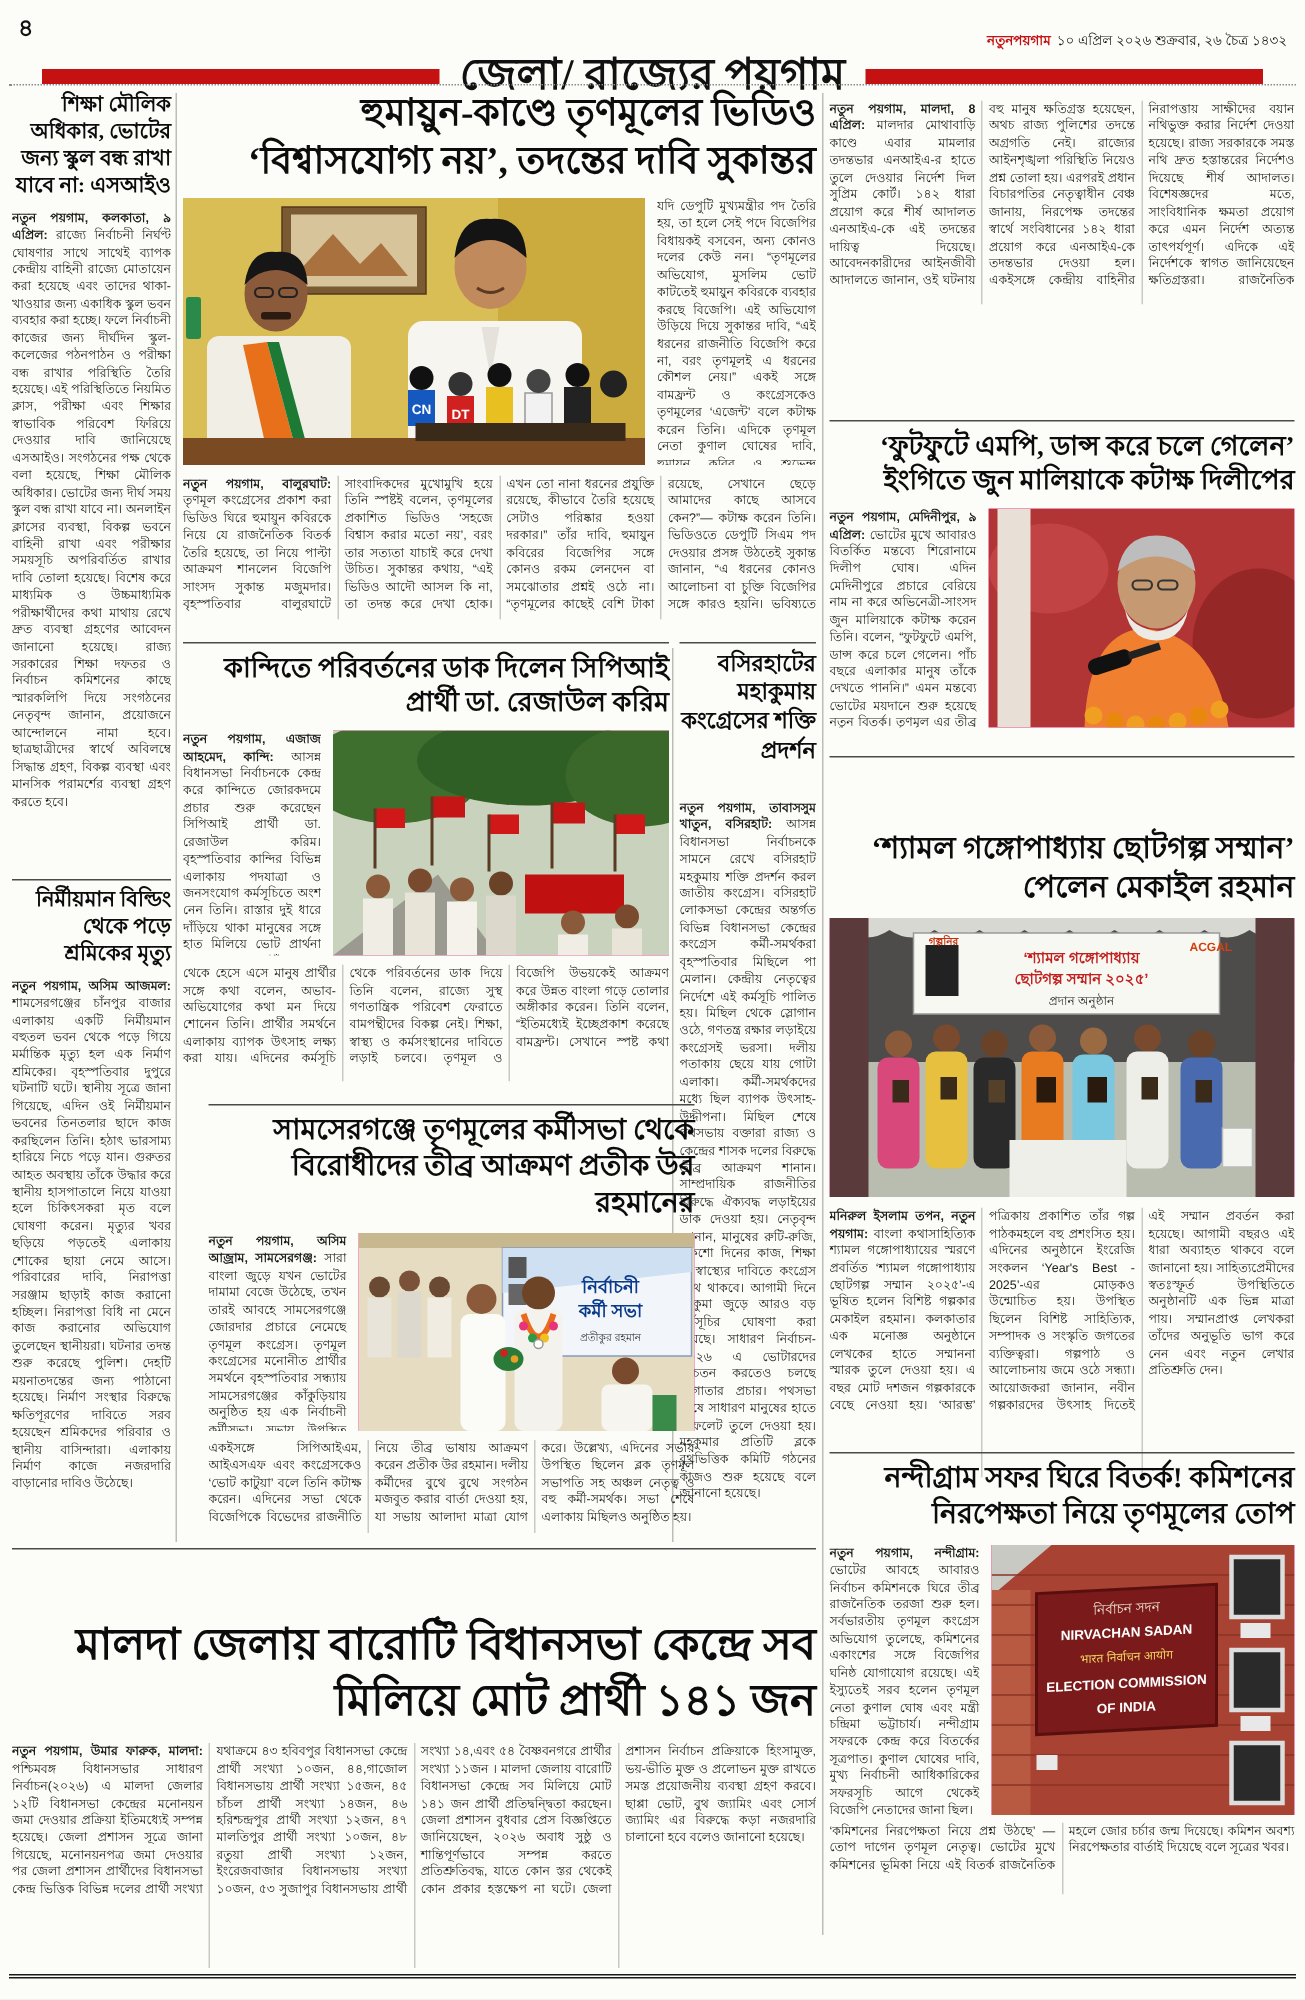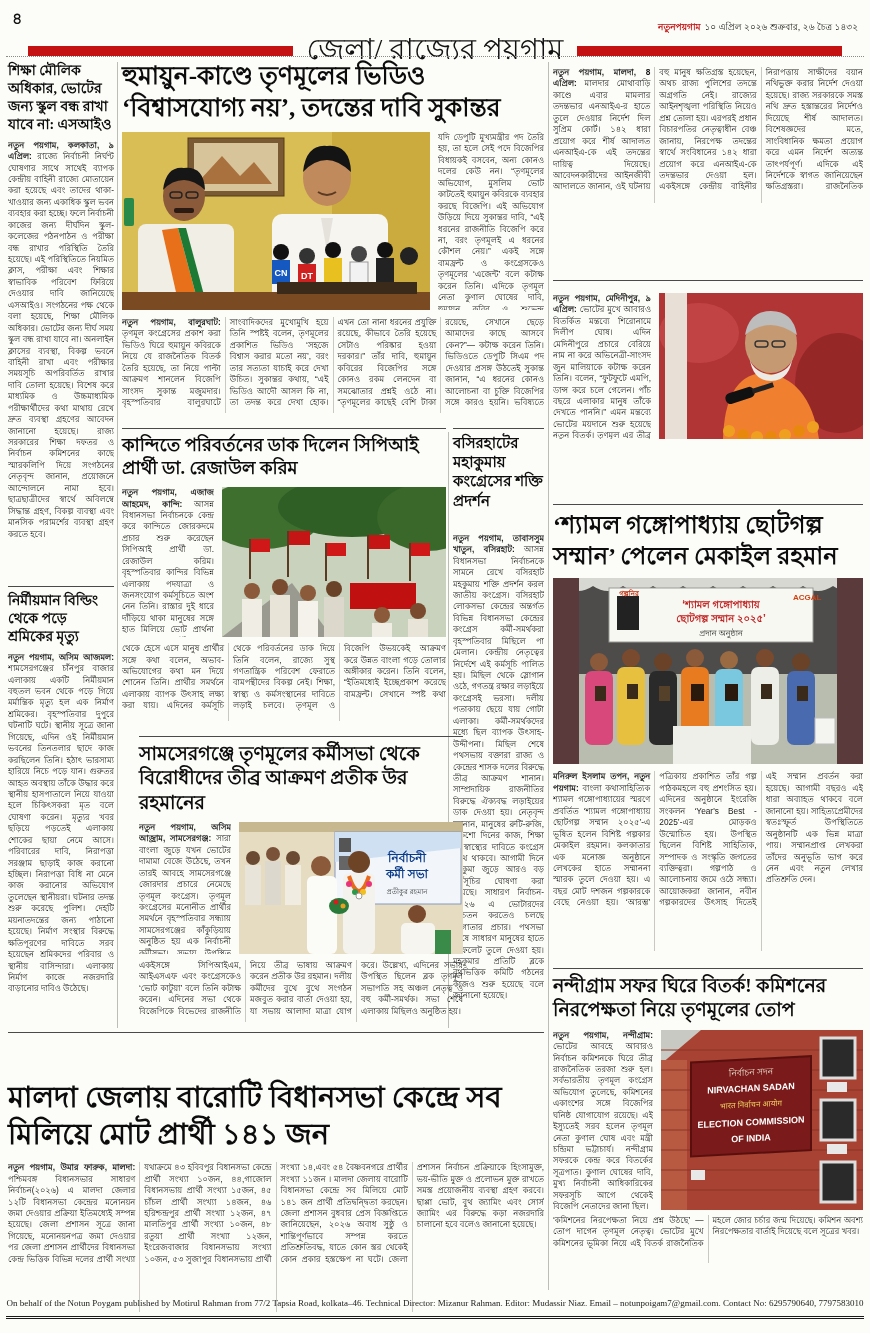--- a/index.html
+++ b/index.html
@@ -4,26 +4,26 @@
 <style>
   html,body{margin:0;padding:0;background:#e9e9e4;}
   .page{position:relative;width:870px;height:1333px;margin:0 auto;background:#fcfcf8;
         font-family:"Liberation Sans",sans-serif;color:#111;overflow:hidden;}
   
   .pagenum{position:absolute;left:12px;top:6px;font-size:16px;font-weight:700;}
   .dateline{position:absolute;right:12px;top:20px;font-size:9px;white-space:nowrap;}
   .dateline .brand{color:#c41212;font-weight:700;margin-right:4px;}
   .masthead{position:absolute;left:0;right:0;top:26px;display:flex;align-items:center;gap:14px;padding:0 28px;}
   .masthead .bar{flex:1;height:10px;background:#c41212;}
-  .masthead .title{font-size:29px;font-weight:400;font-family:"Liberation Serif",serif;white-space:nowrap;}
+  .masthead .title{font-size:29px;font-weight:700;font-family:"Liberation Serif",serif;white-space:nowrap;}
   .hdot{position:absolute;left:6px;right:6px;top:56px;border-top:1px dotted #8a8a8a;}
   
   .vr{position:absolute;width:0;border-left:1px solid #bdbdb5;}
   .art{position:absolute;}
-  .hl{font-family:"Liberation Serif",serif;font-weight:700;text-align:left;color:#0c0c0c;line-height:1.28;}
+  .hl{font-family:"Liberation Serif",serif;font-weight:700;text-align:right;color:#0c0c0c;line-height:1.28;}
   .body{font-size:8.3px;line-height:1.38;text-align:justify;color:#1b1b1b;overflow:hidden;}
   .dl{font-weight:700;}
   .cols4{column-count:4;column-gap:9px;column-rule:1px solid #c9c9c2;}
   .cols3{column-count:3;column-gap:9px;column-rule:1px solid #c9c9c2;}
   .cols2{column-count:2;column-gap:9px;column-rule:1px solid #c9c9c2;}
   .rt{border-top:1px solid #4a4a4a;padding-top:5px;}
   .row{display:flex;gap:8px;}
   .ph{background:#ec4899;overflow:hidden;flex:none;}
   .ph svg{display:block;width:100%;height:100%;}
   
@@ -241,20 +241,21 @@
   </div>
 
   <div class="art" style="left:553px;top:60px;width:310px;">
     <div class="body cols3" style="margin-top:7px;height:136px;">
       <b class="dl">নতুন পয়গাম, মালদা, 8 এপ্রিল:</b>
       <span>মালদার মোথাবাড়ি কাণ্ডে এবার মামলার তদন্তভার এনআইএ-র হাতে তুলে দেওয়ার নির্দেশ দিল সুপ্রিম কোর্ট। ১৪২ ধারা প্রয়োগ করে শীর্ষ আদালত এনআইএ-কে এই তদন্তের দায়িত্ব দিয়েছে। আবেদনকারীদের আইনজীবী আদালতে জানান, ওই ঘটনায় বহু মানুষ ক্ষতিগ্রস্ত হয়েছেন, অথচ রাজ্য পুলিশের তদন্তে অগ্রগতি নেই। রাজ্যের আইনশৃঙ্খলা পরিস্থিতি নিয়েও প্রশ্ন তোলা হয়। এরপরই প্রধান বিচারপতির নেতৃত্বাধীন বেঞ্চ জানায়, নিরপেক্ষ তদন্তের স্বার্থে সংবিধানের ১৪২ ধারা প্রয়োগ করে এনআইএ-কে তদন্তভার দেওয়া হল। একইসঙ্গে কেন্দ্রীয় বাহিনীর নিরাপত্তায় সাক্ষীদের বয়ান নথিভুক্ত করার নির্দেশ দেওয়া হয়েছে। রাজ্য সরকারকে সমস্ত নথি দ্রুত হস্তান্তরের নির্দেশও দিয়েছে শীর্ষ আদালত। বিশেষজ্ঞদের মতে, সাংবিধানিক ক্ষমতা প্রয়োগ করে এমন নির্দেশ অত্যন্ত তাৎপর্যপূর্ণ। এদিকে এই নির্দেশকে স্বাগত জানিয়েছেন ক্ষতিগ্রস্তরা। রাজনৈতিক মহলে শুরু হয়েছে জোর চর্চা। এই ঘটনায় নতুন মোড় নিল মামলাটি। এনআইএ-র তদন্ত শীঘ্রই শুরু হবে বলে আদালত সূত্রে খবর। এই নির্দেশের ফলে রাজ্য-কেন্দ্র সংঘাত আরও বাড়বে বলে মনে করছে বিভিন্ন মহল। মোথাবাড়ির বাসিন্দারা দ্রুত বিচার প্রক্রিয়া শুরুর দাবি জানিয়েছেন।</span>
     </div>
   </div>
 
   <div class="art rt" style="left:553px;top:280px;width:310px;">
+    <div class="hl" style="font-size:18px;">‘ফুটফুটে এমপি, ডান্স করে চলে গেলেন’ ইংগিতে জুন মালিয়াকে কটাক্ষ দিলীপের</div>
     <div class="row" style="margin-top:7px;">
       <div class="body" style="width:98px;height:146px;">
         <b class="dl">নতুন পয়গাম, মেদিনীপুর, ৯ এপ্রিল:</b>
         <span>ভোটের মুখে আবারও বিতর্কিত মন্তব্যে শিরোনামে দিলীপ ঘোষ। এদিন মেদিনীপুরে প্রচারে বেরিয়ে নাম না করে অভিনেত্রী-সাংসদ জুন মালিয়াকে কটাক্ষ করেন তিনি। বলেন, “ফুটফুটে এমপি, ডান্স করে চলে গেলেন। পাঁচ বছরে এলাকার মানুষ তাঁকে দেখতে পাননি।” এমন মন্তব্যে ভোটের ময়দানে শুরু হয়েছে নতুন বিতর্ক। তৃণমূল এর তীব্র প্রতিবাদ জানিয়েছে। পাল্টা জবাবে তৃণমূল নেতৃত্ব বলেন, মানুষ উন্নয়নের পক্ষেই রায় দেবেন। দিলীপ ঘোষ অবশ্য নিজের মন্তব্যে অনড় থেকে বলেন, এলাকার মানুষই এর জবাব দেবেন।</span>
       </div>
       <div class="ph" style="width:204px;height:146px;">
         <svg viewBox="0 0 204 146" xmlns="http://www.w3.org/2000/svg">
           <rect width="204" height="146" fill="#b23535"></rect>
           <ellipse cx="40" cy="40" rx="40" ry="30" fill="#c94a4a" opacity="0.7"></ellipse>
           <ellipse cx="180" cy="90" rx="44" ry="50" fill="#8e2424" opacity="0.8"></ellipse>
@@ -279,21 +280,21 @@
             <circle cx="126" cy="142" r="6" fill="#f0a020"></circle>
               <circle cx="140" cy="138" r="6" fill="#e8890e"></circle>
             <circle cx="154" cy="134" r="6" fill="#f0a020"></circle>
           </g>
         </svg>
       </div>
     </div>
   </div>
 
   <div class="art rt" style="left:553px;top:504px;width:310px;">
-    <div class="hl" style="font-size:24px;">‘শ্যামল গঙ্গোপাধ্যায় ছোটগল্প সম্মান’ পেলেন মেকাইল রহমান</div>
+    <div class="hl" style="font-size:20px;margin-top:44px;">‘শ্যামল গঙ্গোপাধ্যায় ছোটগল্প সম্মান’ পেলেন মেকাইল রহমান</div>
     <div class="ph" style="width:310px;height:186px;margin-top:7px;">
       <svg viewBox="0 0 310 186" xmlns="http://www.w3.org/2000/svg">
         <rect width="310" height="186" fill="#b8bdb0"></rect>
         <rect width="310" height="96" fill="#4e4c4a"></rect>
         <path d="M0 0 H310 V8 Q295 18 280 8 Q265 18 250 8 Q235 18 220 8 Q205 18 190 8 Q175 18 160 8 Q145 18 130 8 Q115 18 100 8 Q85 18 70 8 Q55 18 40 8 Q25 18 10 8 Q5 12 0 8 Z" fill="#d8d8d2"></path>
         <rect x="0" y="0" width="26" height="186" fill="#5a3a3a"></rect>
         <rect x="284" y="0" width="26" height="186" fill="#5a3a3a"></rect>
         <g>
           <rect x="56" y="10" width="204" height="54" fill="#f8f8f2" stroke="#999"></rect>
           <rect x="64" y="18" width="22" height="34" fill="#222"></rect>
@@ -387,16 +388,15 @@
             <rect x="166" y="114" width="20" height="10" fill="#e8e8e8"></rect>
             <rect x="160" y="132" width="34" height="40" fill="#2a2a2a" stroke="#ddd" stroke-width="3"></rect>
             <rect x="30" y="140" width="14" height="10" fill="#e8e8e8"></rect>
           </g>
         </svg>
       </div>
     </div>
     <div class="body cols2" style="margin-top:5px;height:48px;">‘কমিশনের নিরপেক্ষতা নিয়ে প্রশ্ন উঠছে’ — তোপ দাগেন তৃণমূল নেতৃত্ব। ভোটের মুখে কমিশনের ভূমিকা নিয়ে এই বিতর্ক রাজনৈতিক মহলে জোর চর্চার জন্ম দিয়েছে। কমিশন অবশ্য নিরপেক্ষতার বার্তাই দিয়েছে বলে সূত্রের খবর।</div>
   </div>
 
-  <div class="footer">On behalf of the Notun Poygam published by Motirul Rahman from 77/2 Tapsia Road, kolkata–46. Technical Director: Mizanur Rahman. Editor: Mudassir Niaz. Email – notunpoigam7@gmail.com. Contact No: 6295790640, 7797583010</div>
   <div class="frule"></div>
 
 </div>
 
 </body></html>

